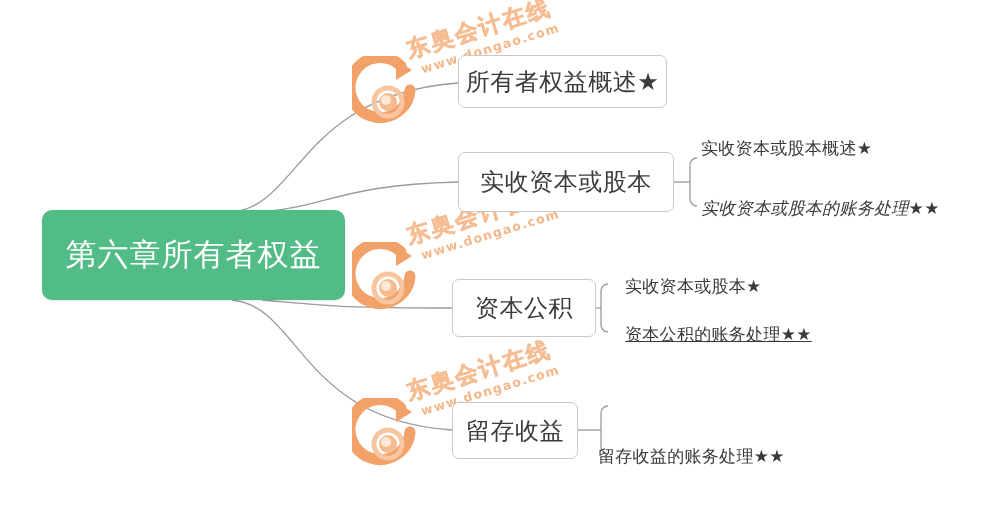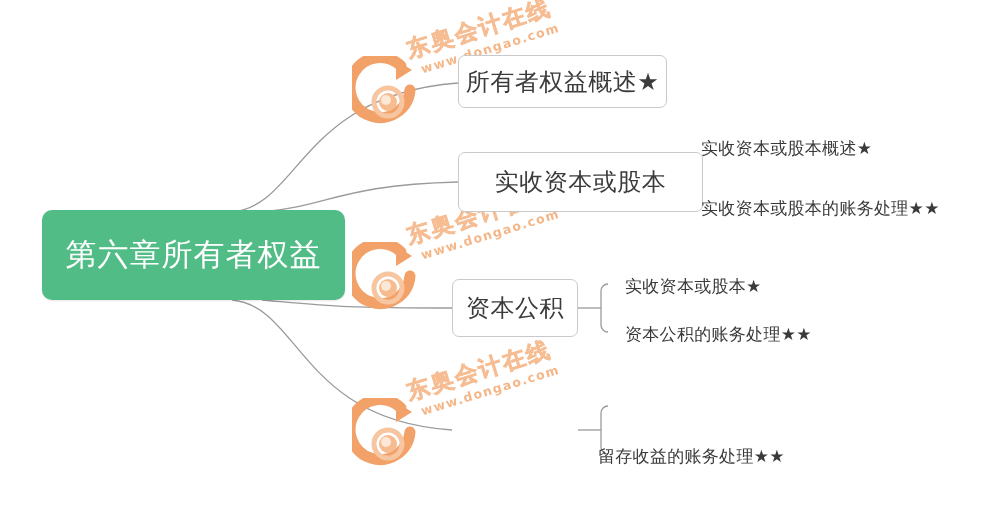--- a/index.html
+++ b/index.html
@@ -188,29 +188,30 @@
         <div class="wm-url">www.dongao.com</div>
       </div>
     </div>
 
   </div>
 
   <div class="node branch-node" style="left:458px; top:55px; width:209px; height:53px;">所有者权益概述★</div>
 
   <div class="node root-node" style="left:42px; top:210px; width:303px; height:90px;">第六章所有者权益</div>
 
-  <div class="node branch-node" style="left:458px; top:152px; width:245px; height:60px;">实收资本或股本</div>
-
-  <div class="node branch-node" style="left:452px; top:279px; width:126px; height:58px;">资本公积</div>
-
+  <div class="node branch-node" style="left:458px; top:152px; width:216px; height:60px;">实收资本或股本</div>
+
+  <div class="node branch-node" style="left:452px; top:279px; width:144px; height:58px;">资本公积</div>
+
+  <div class="node branch-node" style="left:452px; top:402px; width:126px; height:57px;">留存收益</div>
 
   <div class="leaf-label" style="left:701px; top:140px;">实收资本或股本概述★</div>
 
-  <div class="leaf-label" style="left:701px; top:200px;">实收资本或股本的账务处理★★</div>
+  <div class="leaf-label" style="left:701px; top:200px;font-style:italic;">实收资本或股本的账务处理★★</div>
 
   <div class="leaf-label" style="left:625px; top:278px;">实收资本或股本★</div>
 
-  <div class="leaf-label" style="left:625px; top:326px;">资本公积的账务处理★★</div>
+  <div class="leaf-label" style="left:625px; top:326px;text-decoration:underline;">资本公积的账务处理★★</div>
 
 
   <div class="leaf-label" style="left:598px; top:448px;">留存收益的账务处理★★</div>
 
 </div>
 
 </body></html>

